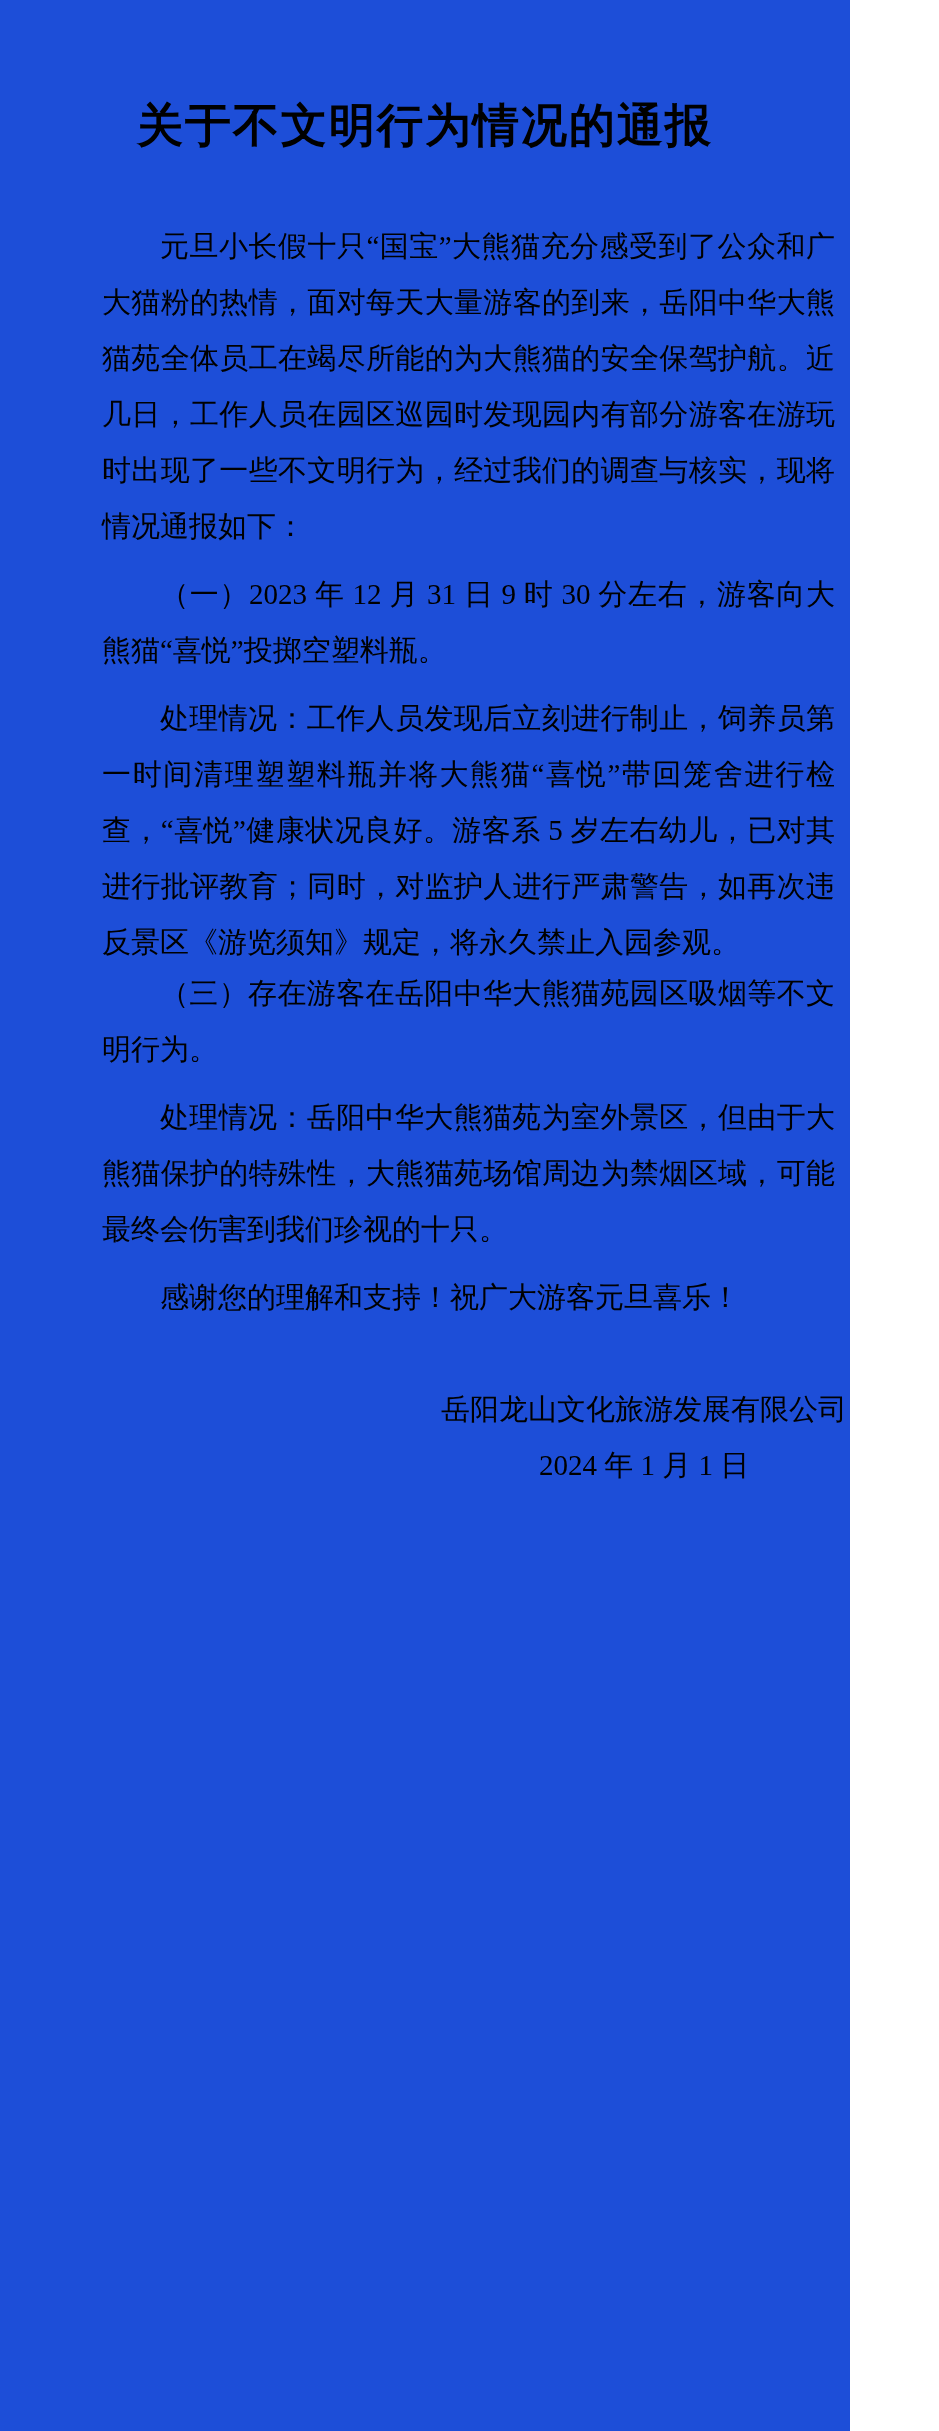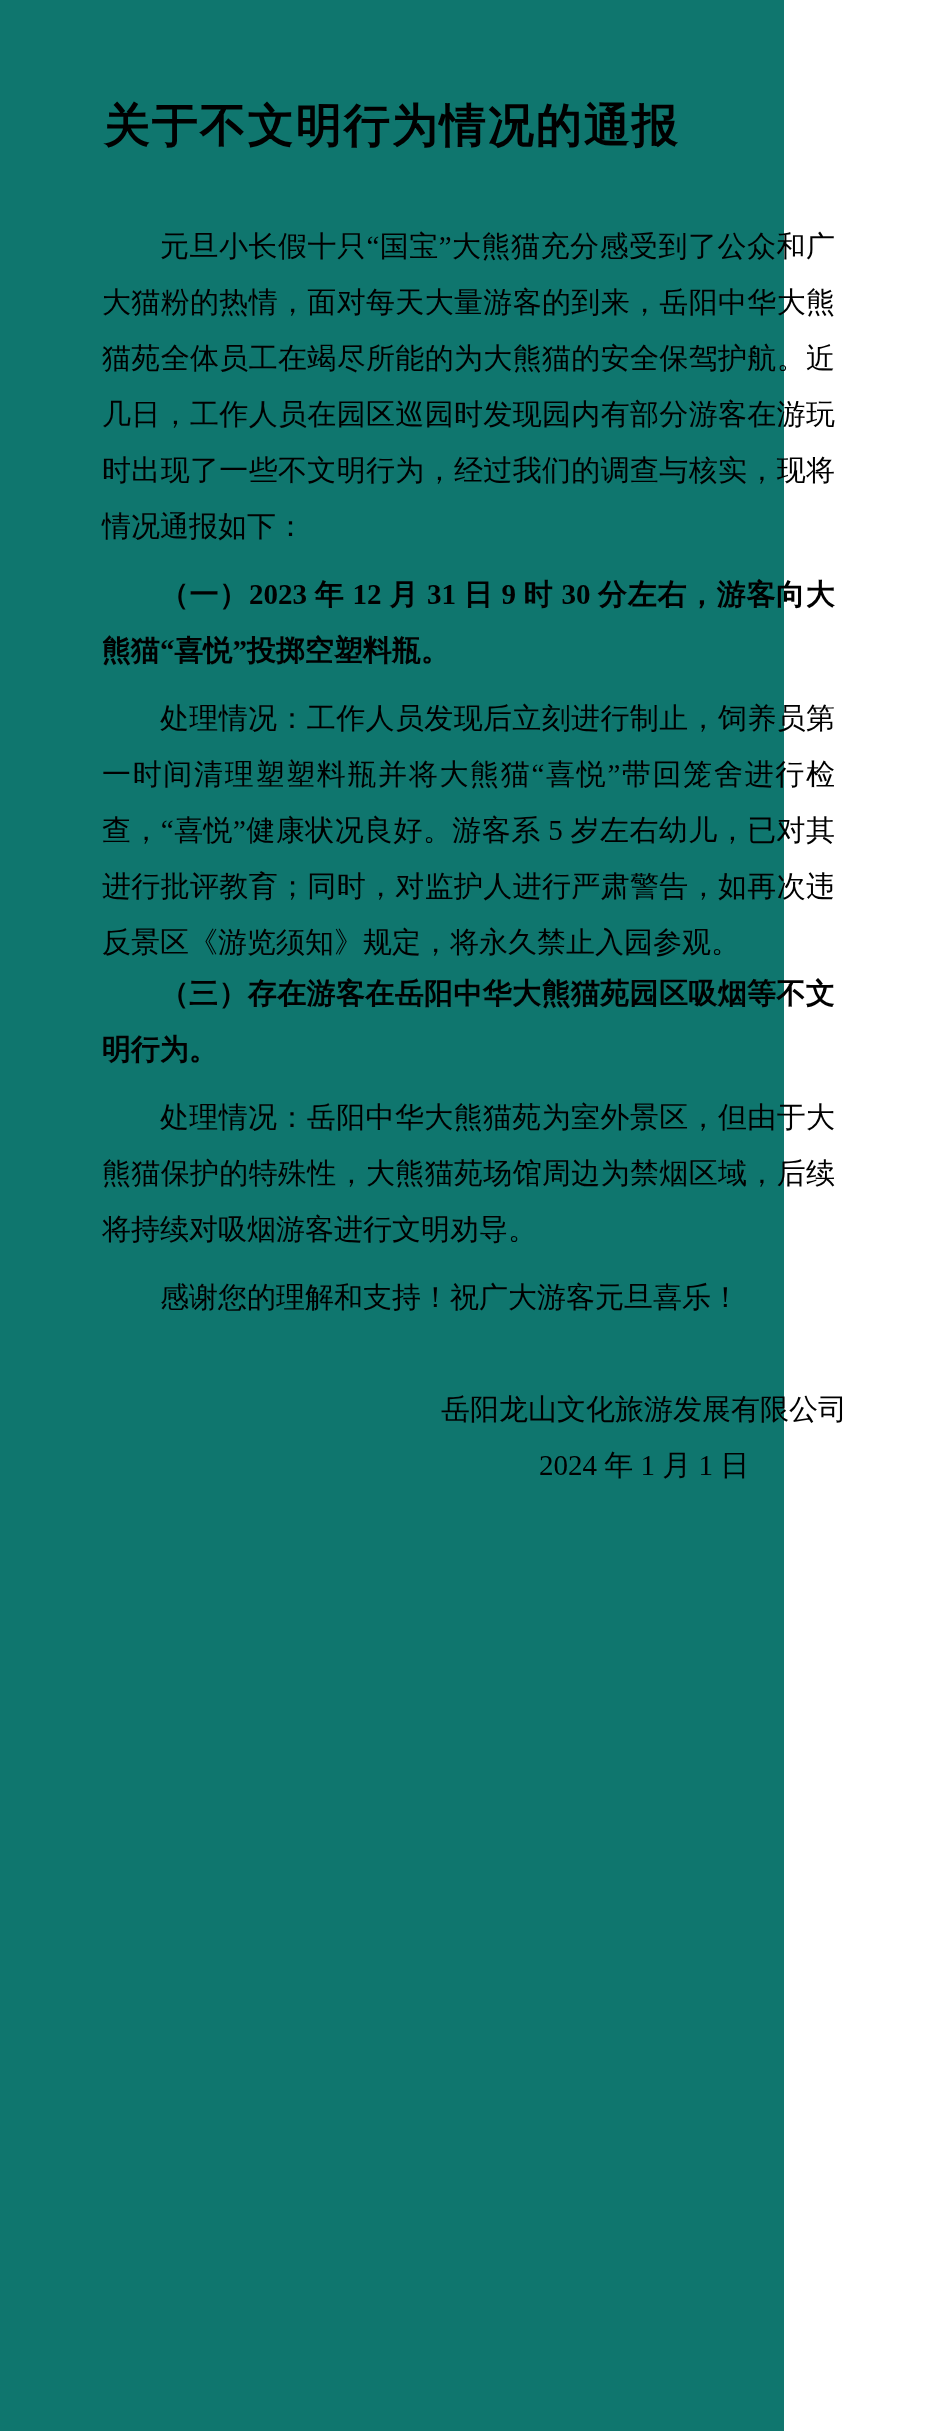--- a/index.html
+++ b/index.html
@@ -6,23 +6,23 @@
     margin: 0;
     padding: 0;
     width: 939px;
     height: 2431px;
     background: #ffffff;
     overflow: hidden;
   }
   .page {
     position: absolute;
     left: 0; top: 0;
-    width: 784px;
+    width: 850px;
     height: 2431px;
-    background: #0f766e;
+    background: #1d4ed8;
     color: #000000;
     font-family: "Liberation Serif", "DejaVu Serif", serif;
   }
   .doc-title {
     position: absolute;
     top: 98px;
     left: 0;
     width: 100%;
     text-align: center;
     font-size: 46px;
@@ -40,21 +40,21 @@
     line-height: 56px;
     text-align: justify;
     text-justify: inter-character;
   }
   .content p {
     margin: 12px;
     padding: 0;
     text-indent: 2em;
   }
   .content p.bold {
-    font-weight: bold;
+    font-weight: normal;
   }
   .content p.tight {
     margin-top: -17px;
   }
   .signature {
     margin-top: 56px;
     display: flex;
     flex-direction: column;
     align-items: flex-end;
   }
@@ -86,21 +86,21 @@
     <p class="normal">元旦小长假十只“国宝”大熊猫充分感受到了公众和广大猫粉的热情，面对每天大量游客的到来，岳阳中华大熊猫苑全体员工在竭尽所能的为大熊猫的安全保驾护航。近几日，工作人员在园区巡园时发现园内有部分游客在游玩时出现了一些不文明行为，经过我们的调查与核实，现将情况通报如下：</p>
 
     <p class="bold">（一）2023 年 12 月 31 日 9 时 30 分左右，游客向大熊猫“喜悦”投掷空塑料瓶。</p>
 
     <p class="normal">处理情况：工作人员发现后立刻进行制止，饲养员第一时间清理塑塑料瓶并将大熊猫“喜悦”带回笼舍进行检查，“喜悦”健康状况良好。游客系 5 岁左右幼儿，已对其进行批评教育；同时，对监护人进行严肃警告，如再次违反景区《游览须知》规定，将永久禁止入园参观。</p>
 
 
 
     <p class="bold tight">（三）存在游客在岳阳中华大熊猫苑园区吸烟等不文明行为。</p>
 
-    <p class="normal">处理情况：岳阳中华大熊猫苑为室外景区，但由于大熊猫保护的特殊性，大熊猫苑场馆周边为禁烟区域，后续将持续对吸烟游客进行文明劝导。</p>
+    <p class="normal">处理情况：岳阳中华大熊猫苑为室外景区，但由于大熊猫保护的特殊性，大熊猫苑场馆周边为禁烟区域，可能最终会伤害到我们珍视的十只。</p>
 
 
     <p class="normal">感谢您的理解和支持！祝广大游客元旦喜乐！</p>
 
     <div class="signature">
       <span class="sig-inner">
         <span class="company">岳阳龙山文化旅游发展有限公司</span>
         <span class="date">2024 年 1 月 1 日</span>
       </span>
     </div>

